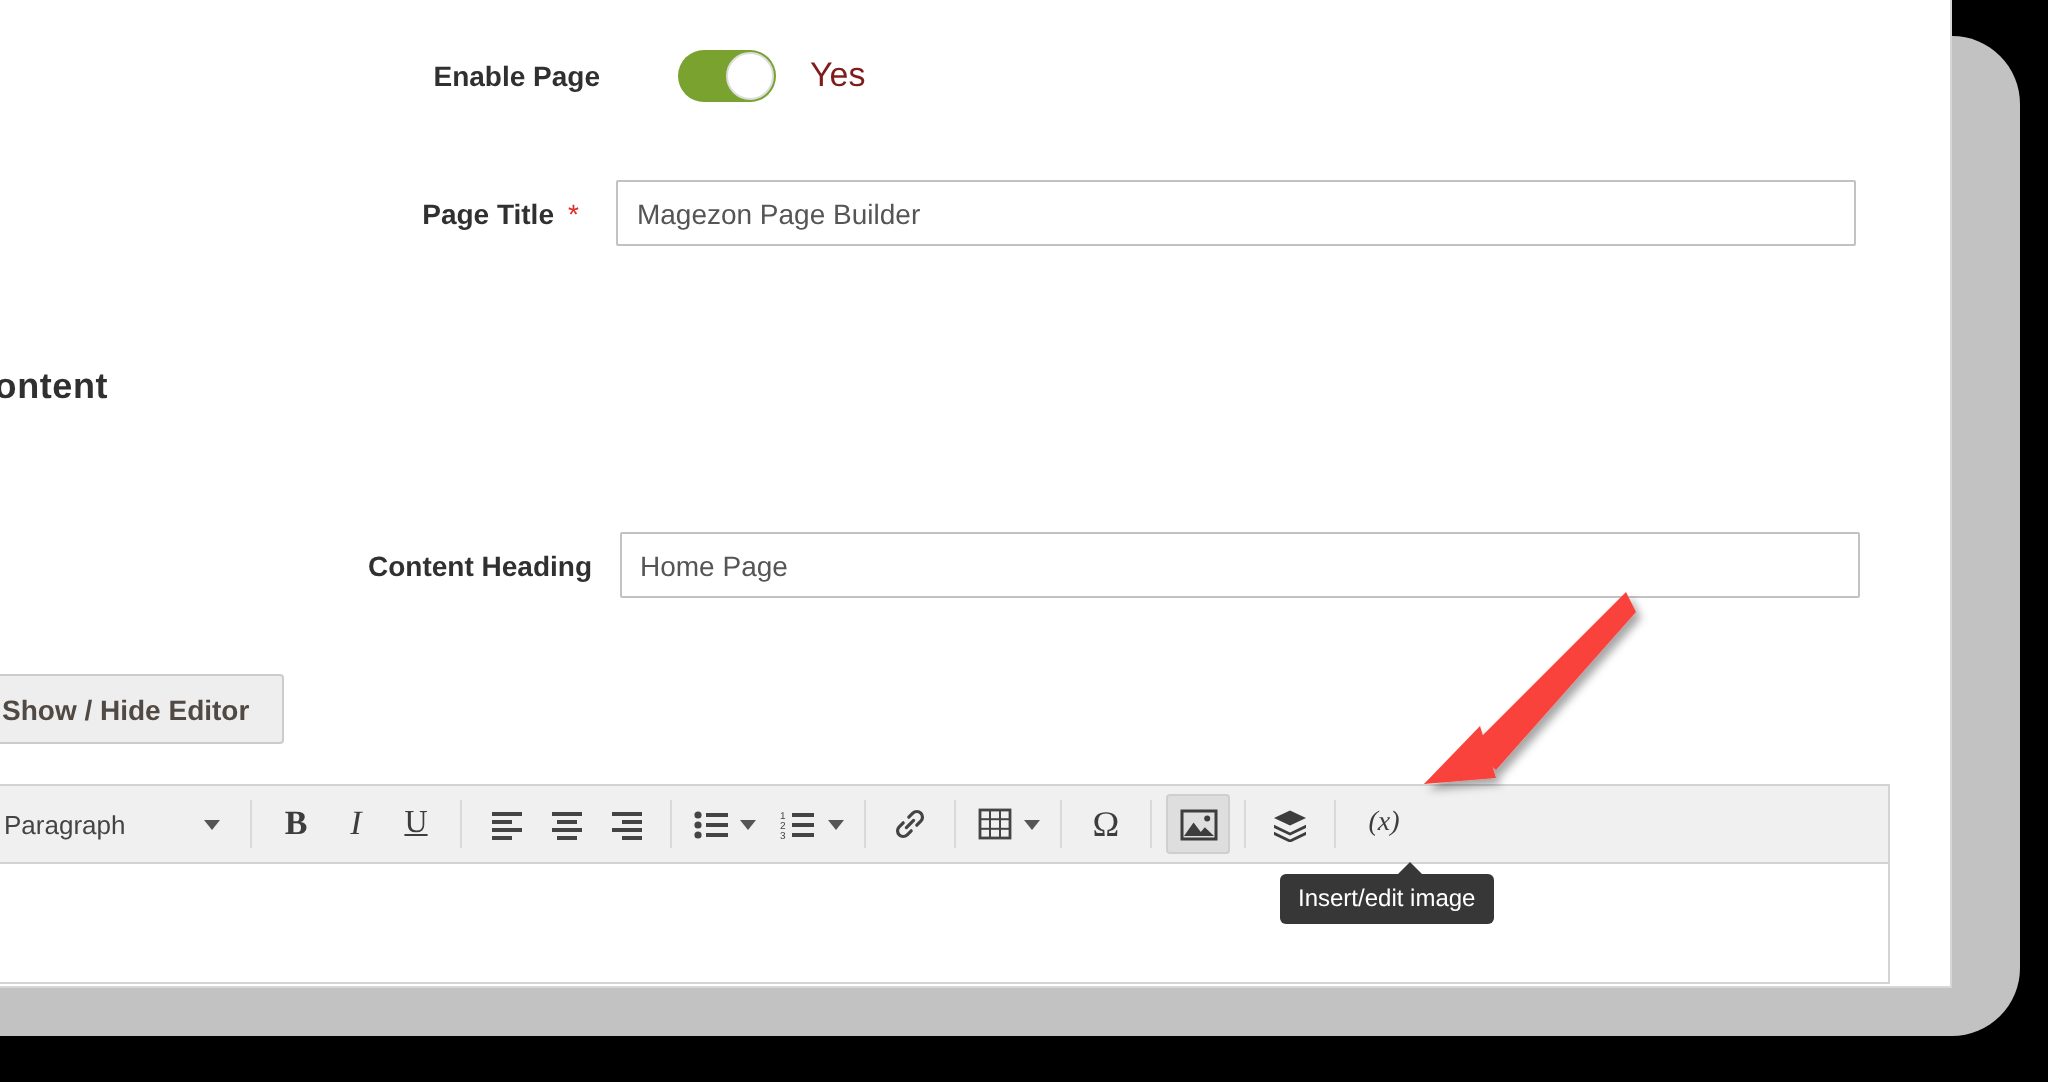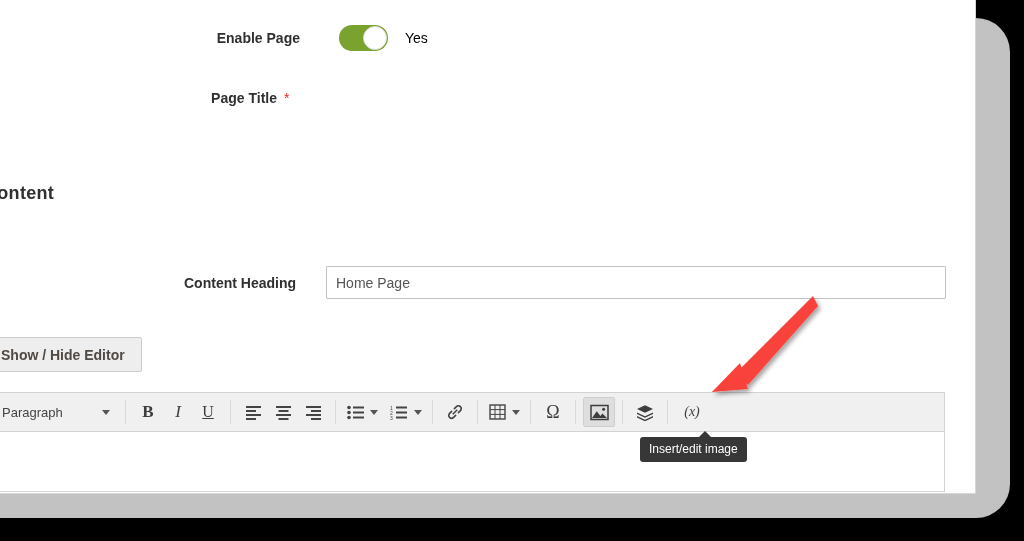--- a/index.html
+++ b/index.html
@@ -81,22 +81,22 @@
     position: absolute;
     top: 1px;
     right: 1px;
     width: 24px;
     height: 24px;
     border-radius: 50%;
     background: #ffffff;
     border: 1px solid #dcdcdc;
   }
   .toggle-text {
-    font-size: 14px;
-    color: #000000;
+    font-size: 17px;
+    color: #7f1d1d;
     margin-left: 17px;
   }
 
   
   .text-input {
     height: 33px;
     border: 1px solid #c2c2c2;
     background: #ffffff;
     border-radius: 1px;
     padding: 0 9px;
@@ -272,27 +272,28 @@
       <div class="field-label" style="width:330px;">Enable Page</div>
       <div class="toggle" style="margin-left:39px;">
         <div class="knob"></div>
       </div>
       <div class="toggle-text">Yes</div>
     </div>
 
     <div class="field-row" style="left:0; top:90px; width:1000px;">
       <div class="field-label" style="width:307px;">Page Title</div>
       <div class="required-star">*</div>
+      <div class="text-input" style="margin-left:19px; width:620px;">Magezon Page Builder</div>
     </div>
 
     <div id="section-heading">Content</div>
 
     <div class="field-row" style="left:0; top:266px; width:1000px;">
       <div class="field-label" style="width:326px;">Content Heading</div>
-      <div class="text-input" style="margin-left:30px; width:620px;">Home Page</div>
+      <div class="text-input" style="margin-left:14px; width:620px;">Home Page</div>
     </div>
 
     <div id="show-hide-editor">Show / Hide Editor</div>
 
     <div id="editor-wrap">
 
       <div id="editor-toolbar">
 
         <div class="tb-group">
           <div id="format-select">

